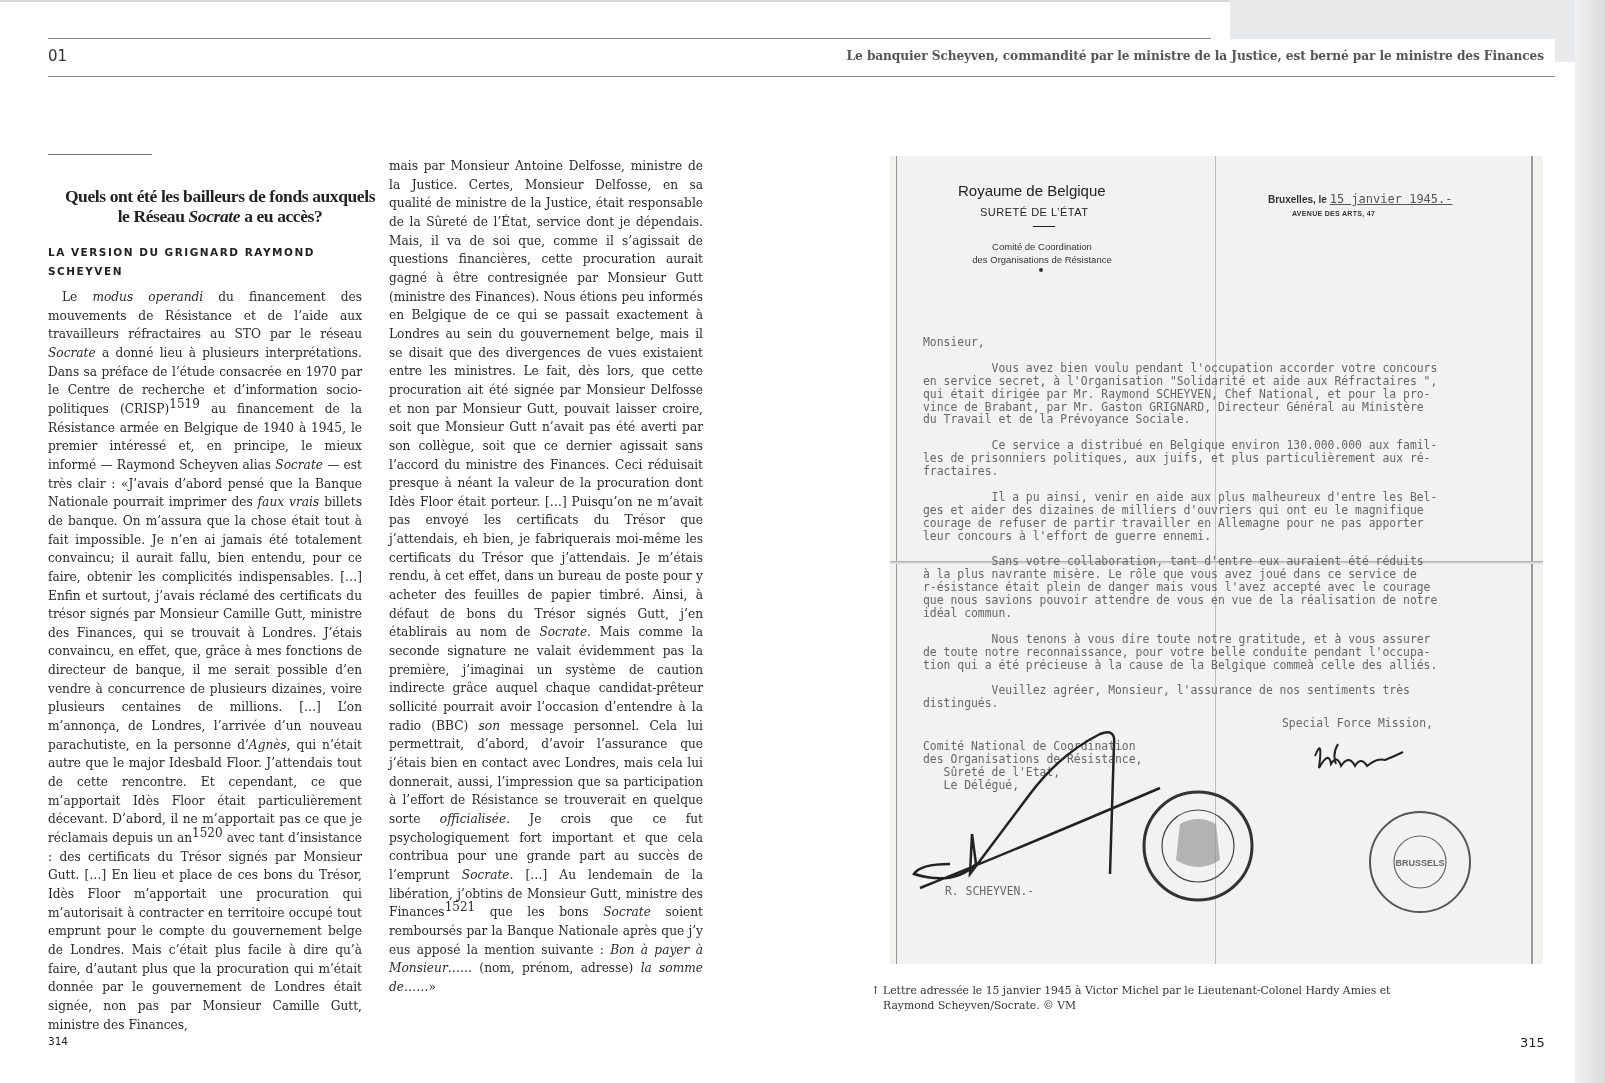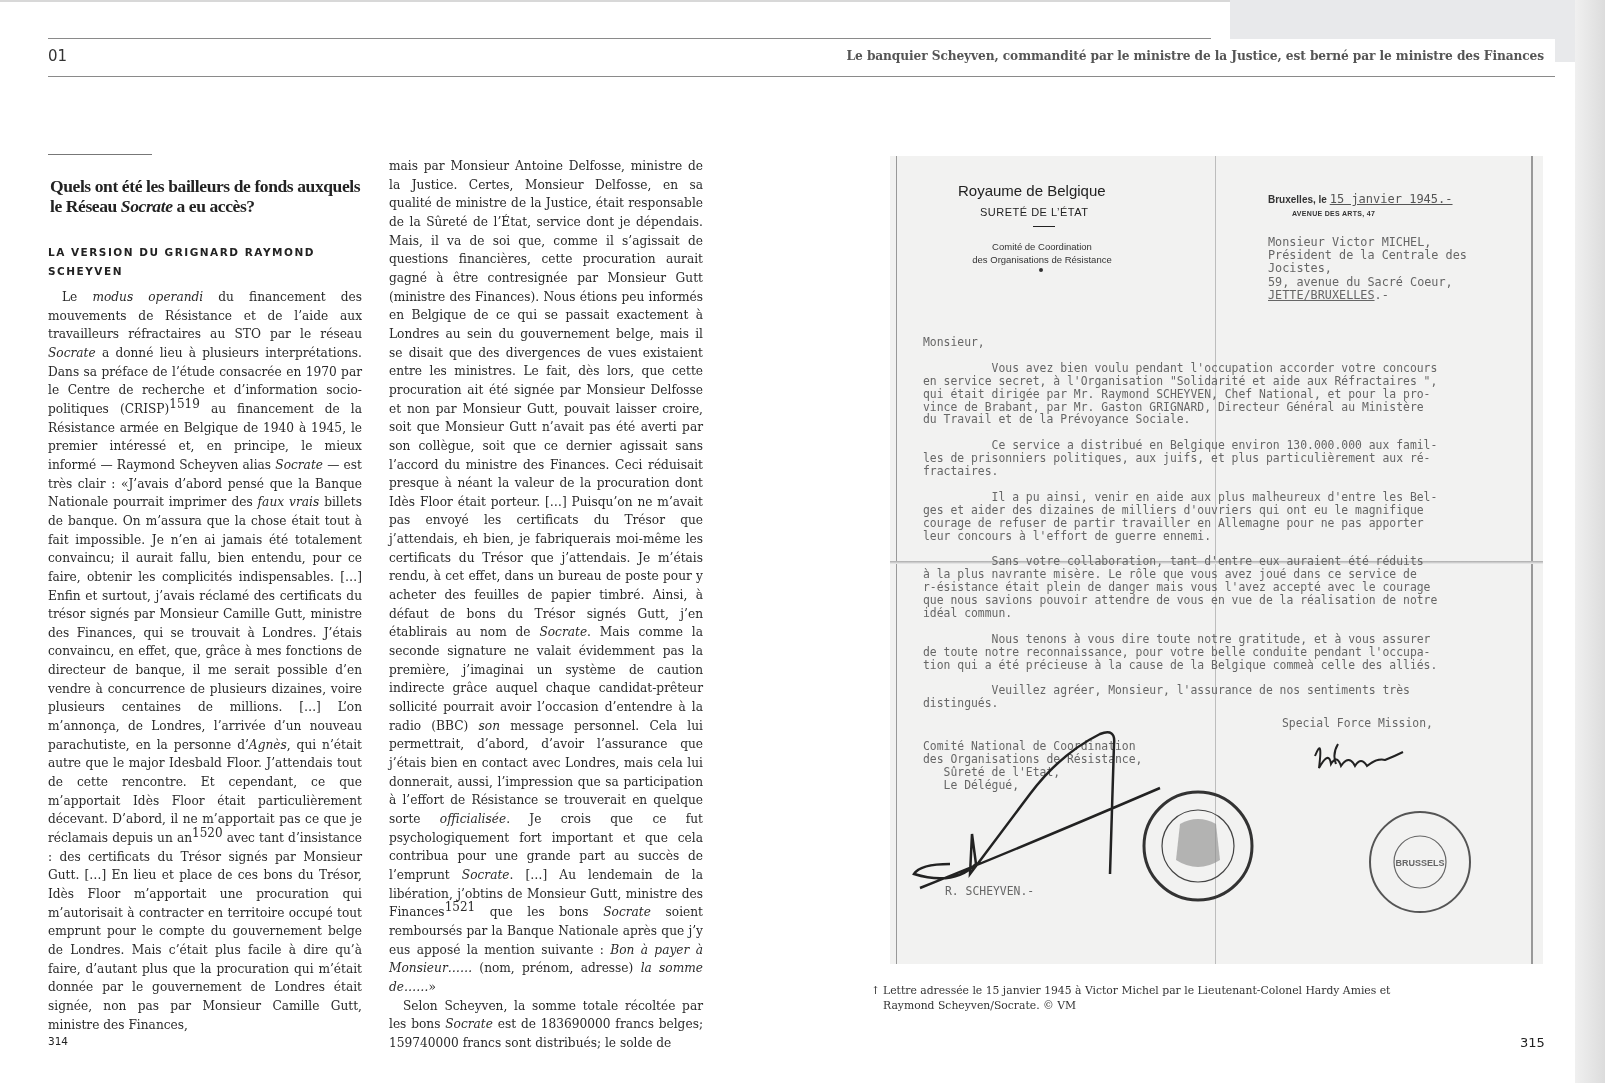--- a/index.html
+++ b/index.html
@@ -68,52 +68,46 @@
 <div class="right-shadow"></div>
 <div class="header-panel"></div>
 
 <div class="rule" style="left:48px; top:38px; width:1163px;"></div>
 <div class="rule" style="left:48px; top:76px; width:1507px;"></div>
 
 <div class="chapter-num">01</div>
 <div class="running-head">Le banquier Scheyven, commandité par le ministre de la Justice, est berné par le ministre des Finances</div>
 
 <div class="section-rule"></div>
-<h1 class="title" style="margin:2px;"><span>Quels ont été les bailleurs de fonds auxquels le Réseau </span><i>Socrate</i><span> a eu accès?</span></h1>
+<h1 class="title" style="margin:12px;text-align:center;"><span>Quels ont été les bailleurs de fonds auxquels le Réseau </span><i>Socrate</i><span> a eu accès?</span></h1>
 <div class="subhead">LA VERSION DU GRIGNARD RAYMOND SCHEYVEN</div>
 
 <div class="body-col col1">
   <p class="indent"><span>Le </span><i>modus operandi</i><span> du financement des mouvements de Résistance et de l’aide aux travailleurs réfractaires au STO par le réseau </span><i>Socrate</i><span> a donné lieu à plusieurs interprétations. Dans sa préface de l’étude consacrée en 1970 par le Centre de recherche et d’information socio-politiques (CRISP)</span><sup>1519</sup><span> au financement de la Résistance armée en Belgique de 1940 à 1945, le premier intéressé et, en principe, le mieux informé — Raymond Scheyven alias </span><i>Socrate</i><span> — est très clair : «J’avais d’abord pensé que la Banque Nationale pourrait imprimer des </span><i>faux vrais</i><span> billets de banque. On m’assura que la chose était tout à fait impossible. Je n’en ai jamais été totalement convaincu; il aurait fallu, bien entendu, pour ce faire, obtenir les complicités indispensables. […] Enfin et surtout, j’avais réclamé des certificats du trésor signés par Monsieur Camille Gutt, ministre des Finances, qui se trouvait à Londres. J’étais convaincu, en effet, que, grâce à mes fonctions de directeur de banque, il me serait possible d’en vendre à concurrence de plusieurs dizaines, voire plusieurs centaines de millions. […] L’on m’annonça, de Londres, l’arrivée d’un nouveau parachutiste, en la personne d’</span><i>Agnès</i><span>, qui n’était autre que le major Idesbald Floor. J’attendais tout de cette rencontre. Et cependant, ce que m’apportait Idès Floor était particulièrement décevant. D’abord, il ne m’apportait pas ce que je réclamais depuis un an</span><sup>1520</sup><span> avec tant d’insistance : des certificats du Trésor signés par Monsieur Gutt. […] En lieu et place de ces bons du Trésor, Idès Floor m’apportait une procuration qui m’autorisait à contracter en territoire occupé tout emprunt pour le compte du gouvernement belge de Londres. Mais c’était plus facile à dire qu’à faire, d’autant plus que la procuration qui m’était donnée par le gouvernement de Londres était signée, non pas par Monsieur Camille Gutt, ministre des Finances,</span></p>
 </div>
 
 <div class="body-col col2">
   <p><span>mais par Monsieur Antoine Delfosse, ministre de la Justice. Certes, Monsieur Delfosse, en sa qualité de ministre de la Justice, était responsable de la Sûreté de l’État, service dont je dépendais. Mais, il va de soi que, comme il s’agissait de questions financières, cette procuration aurait gagné à être contresignée par Monsieur Gutt (ministre des Finances). Nous étions peu informés en Belgique de ce qui se passait exactement à Londres au sein du gouvernement belge, mais il se disait que des divergences de vues existaient entre les ministres. Le fait, dès lors, que cette procuration ait été signée par Monsieur Delfosse et non par Monsieur Gutt, pouvait laisser croire, soit que Monsieur Gutt n’avait pas été averti par son collègue, soit que ce dernier agissait sans l’accord du ministre des Finances. Ceci réduisait presque à néant la valeur de la procuration dont Idès Floor était porteur. […] Puisqu’on ne m’avait pas envoyé les certificats du Trésor que j’attendais, eh bien, je fabriquerais moi-même les certificats du Trésor que j’attendais. Je m’étais rendu, à cet effet, dans un bureau de poste pour y acheter des feuilles de papier timbré. Ainsi, à défaut de bons du Trésor signés Gutt, j’en établirais au nom de </span><i>Socrate</i><span>. Mais comme la seconde signature ne valait évidemment pas la première, j’imaginai un système de caution indirecte grâce auquel chaque candidat-prêteur sollicité pourrait avoir l’occasion d’entendre à la radio (BBC) </span><i>son</i><span> message personnel. Cela lui permettrait, d’abord, d’avoir l’assurance que j’étais bien en contact avec Londres, mais cela lui donnerait, aussi, l’impression que sa participation à l’effort de Résistance se trouverait en quelque sorte </span><i>officialisée</i><span>. Je crois que ce fut psychologiquement fort important et que cela contribua pour une grande part au succès de l’emprunt </span><i>Socrate</i><span>. […] Au lendemain de la libération, j’obtins de Monsieur Gutt, ministre des Finances</span><sup>1521</sup><span> que les bons </span><i>Socrate</i><span> soient remboursés par la Banque Nationale après que j’y eus apposé la mention suivante : </span><i>Bon à payer à Monsieur……</i><span> (nom, prénom, adresse) </span><i>la somme de……</i><span>»</span></p>
-  <p class="indent"><span>Selon Scheyven, la somme totale récoltée par les bons </span><i>Socrate</i><span> est de 183690000 francs belges; 159740000 francs sont distribués; le solde de</span></p>
 </div>
 
 <div class="letter">
   <div class="edge-l"></div>
   <div class="edge-r"></div>
   <div class="fold-v"></div>
   <div class="fold-h"></div>
 
   <div class="lh-royaume">Royaume de Belgique</div>
   <div class="lh-surete">SURETÉ DE L’ÉTAT</div>
   <div class="lh-dash"></div>
   <div class="lh-comite" style="white-space:pre-line;">Comité de Coordination
 des Organisations de Résistance</div>
   <div class="lh-dot"></div>
 
   <div class="lh-date"><span>Bruxelles, le</span> <span class="typed"> 15 janvier 1945.-</span></div>
   <div class="lh-address">AVENUE DES ARTS, 47</div>
-  <div class="recipient"><span>Monsieur Victor MICHEL,
-Président de la Centrale des
-Jocistes,
-59, avenue du Sacré Coeur,</span>
-<span class="ul">JETTE/BRUXELLES</span><span>.-</span></div>
 
   <div class="typed-body">Monsieur,
 
           Vous avez bien voulu pendant l'occupation accorder votre concours
 en service secret, à l'Organisation "Solidarité et aide aux Réfractaires ",
 qui était dirigée par Mr. Raymond SCHEYVEN, Chef National, et pour la pro-
 vince de Brabant, par Mr. Gaston GRIGNARD, Directeur Général au Ministère
 du Travail et de la Prévoyance Sociale.
 
           Ce service a distribué en Belgique environ 130.000.000 aux famil-

